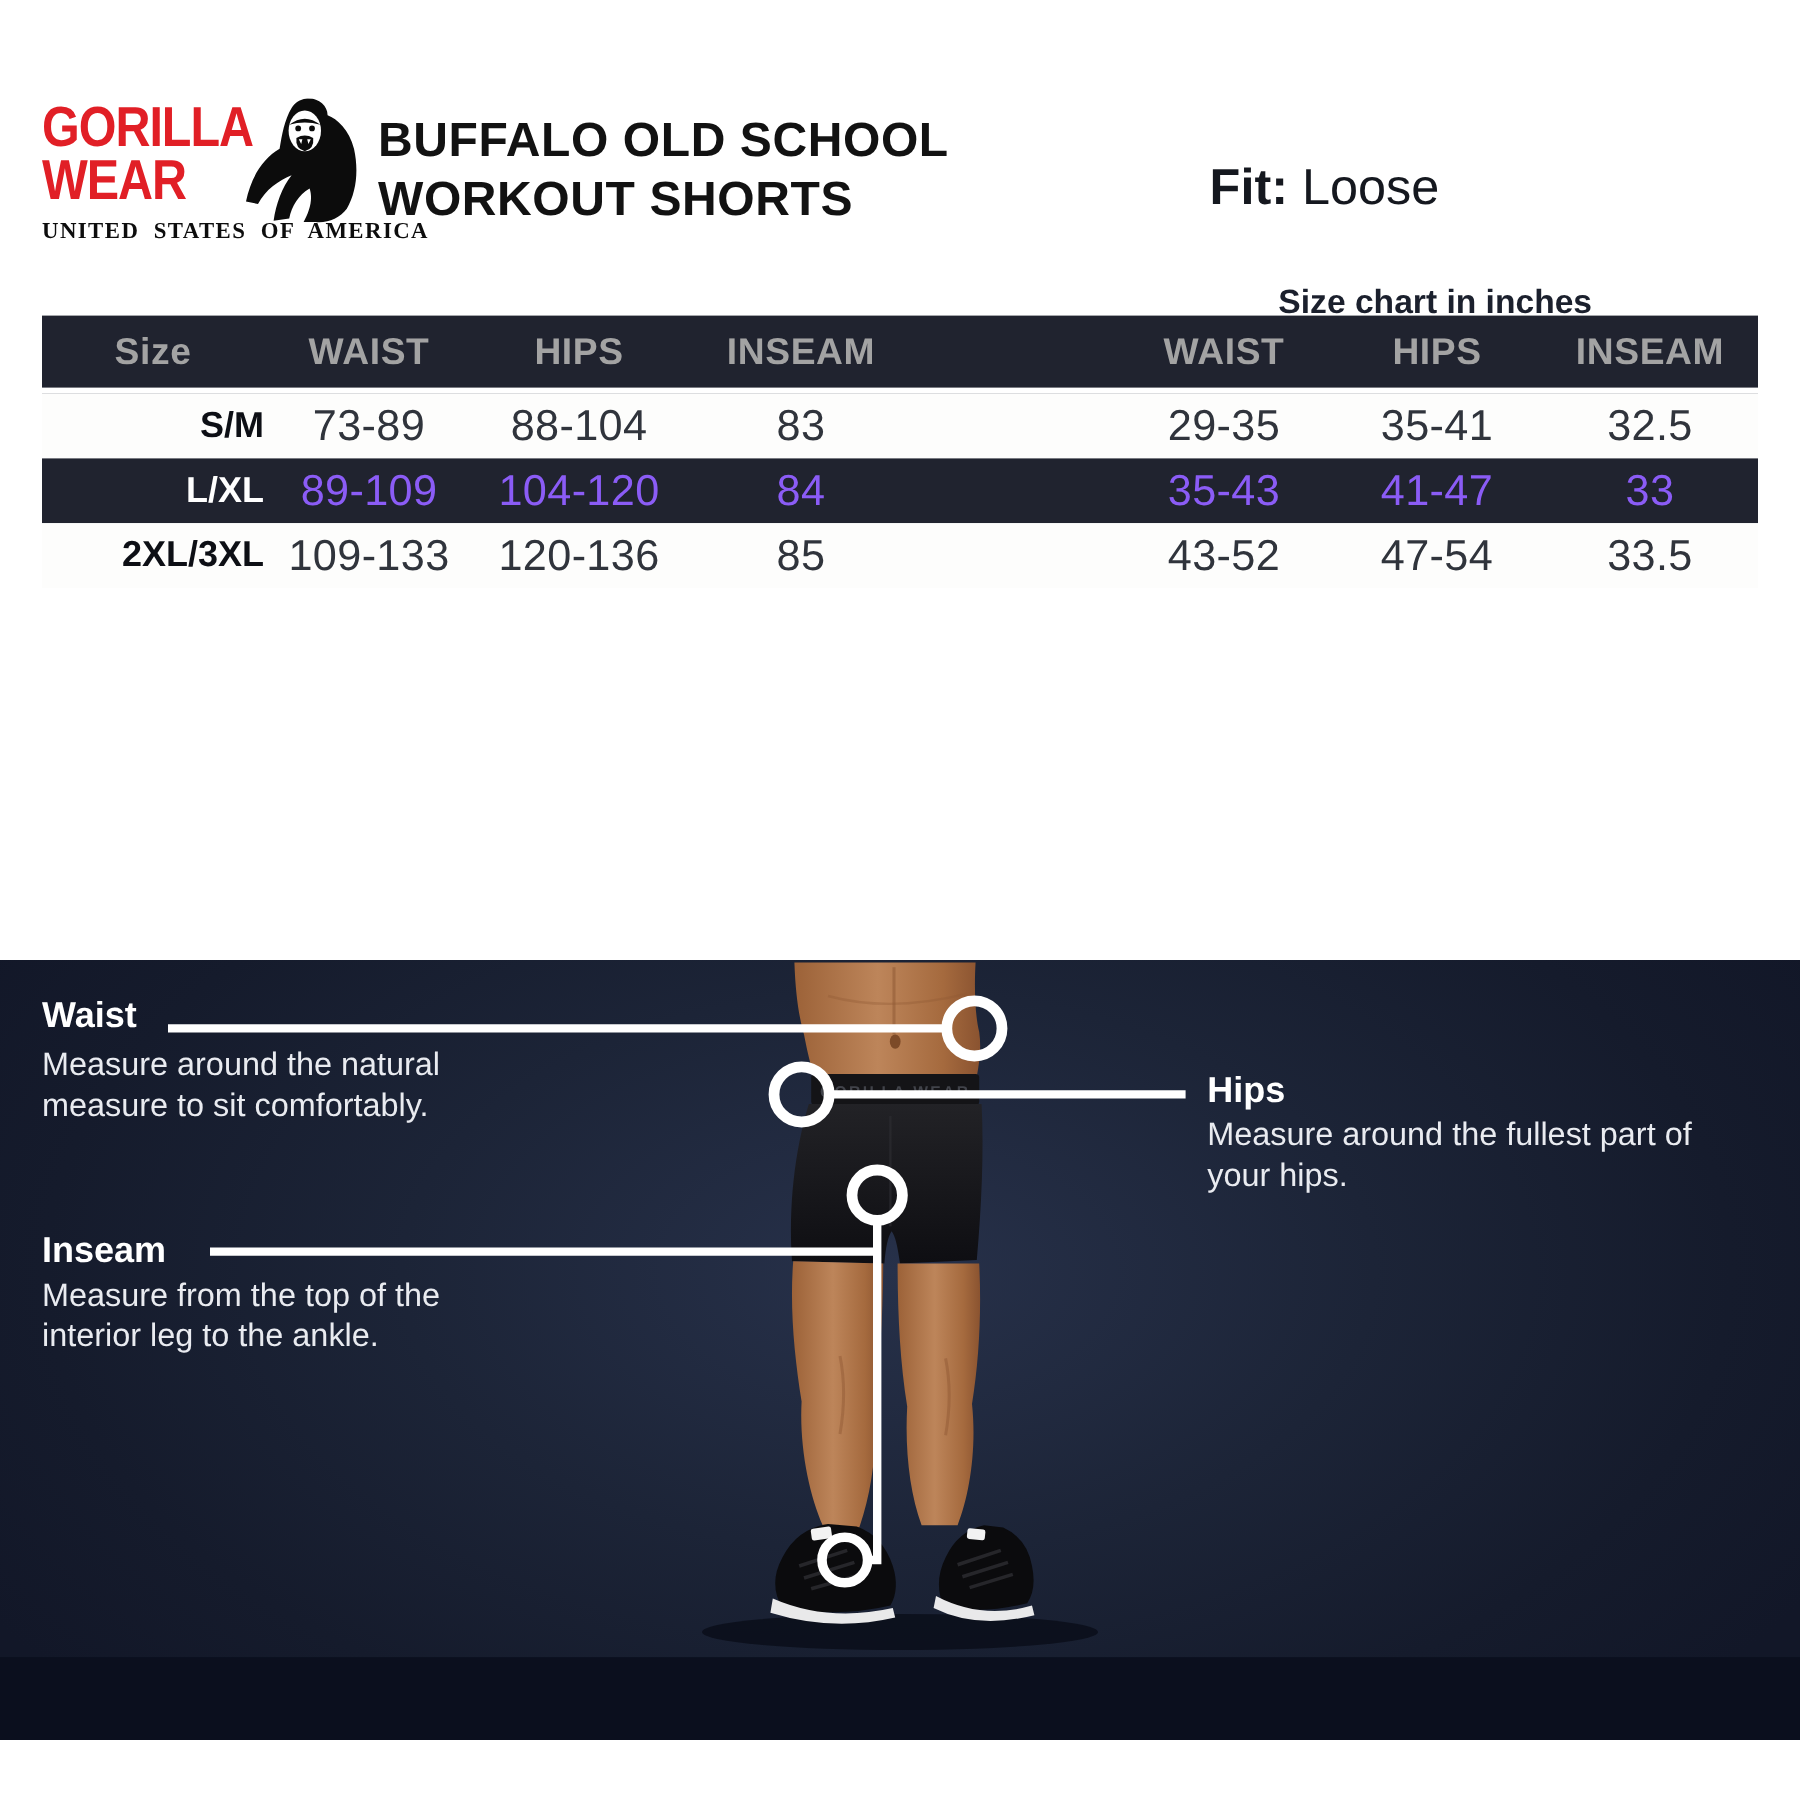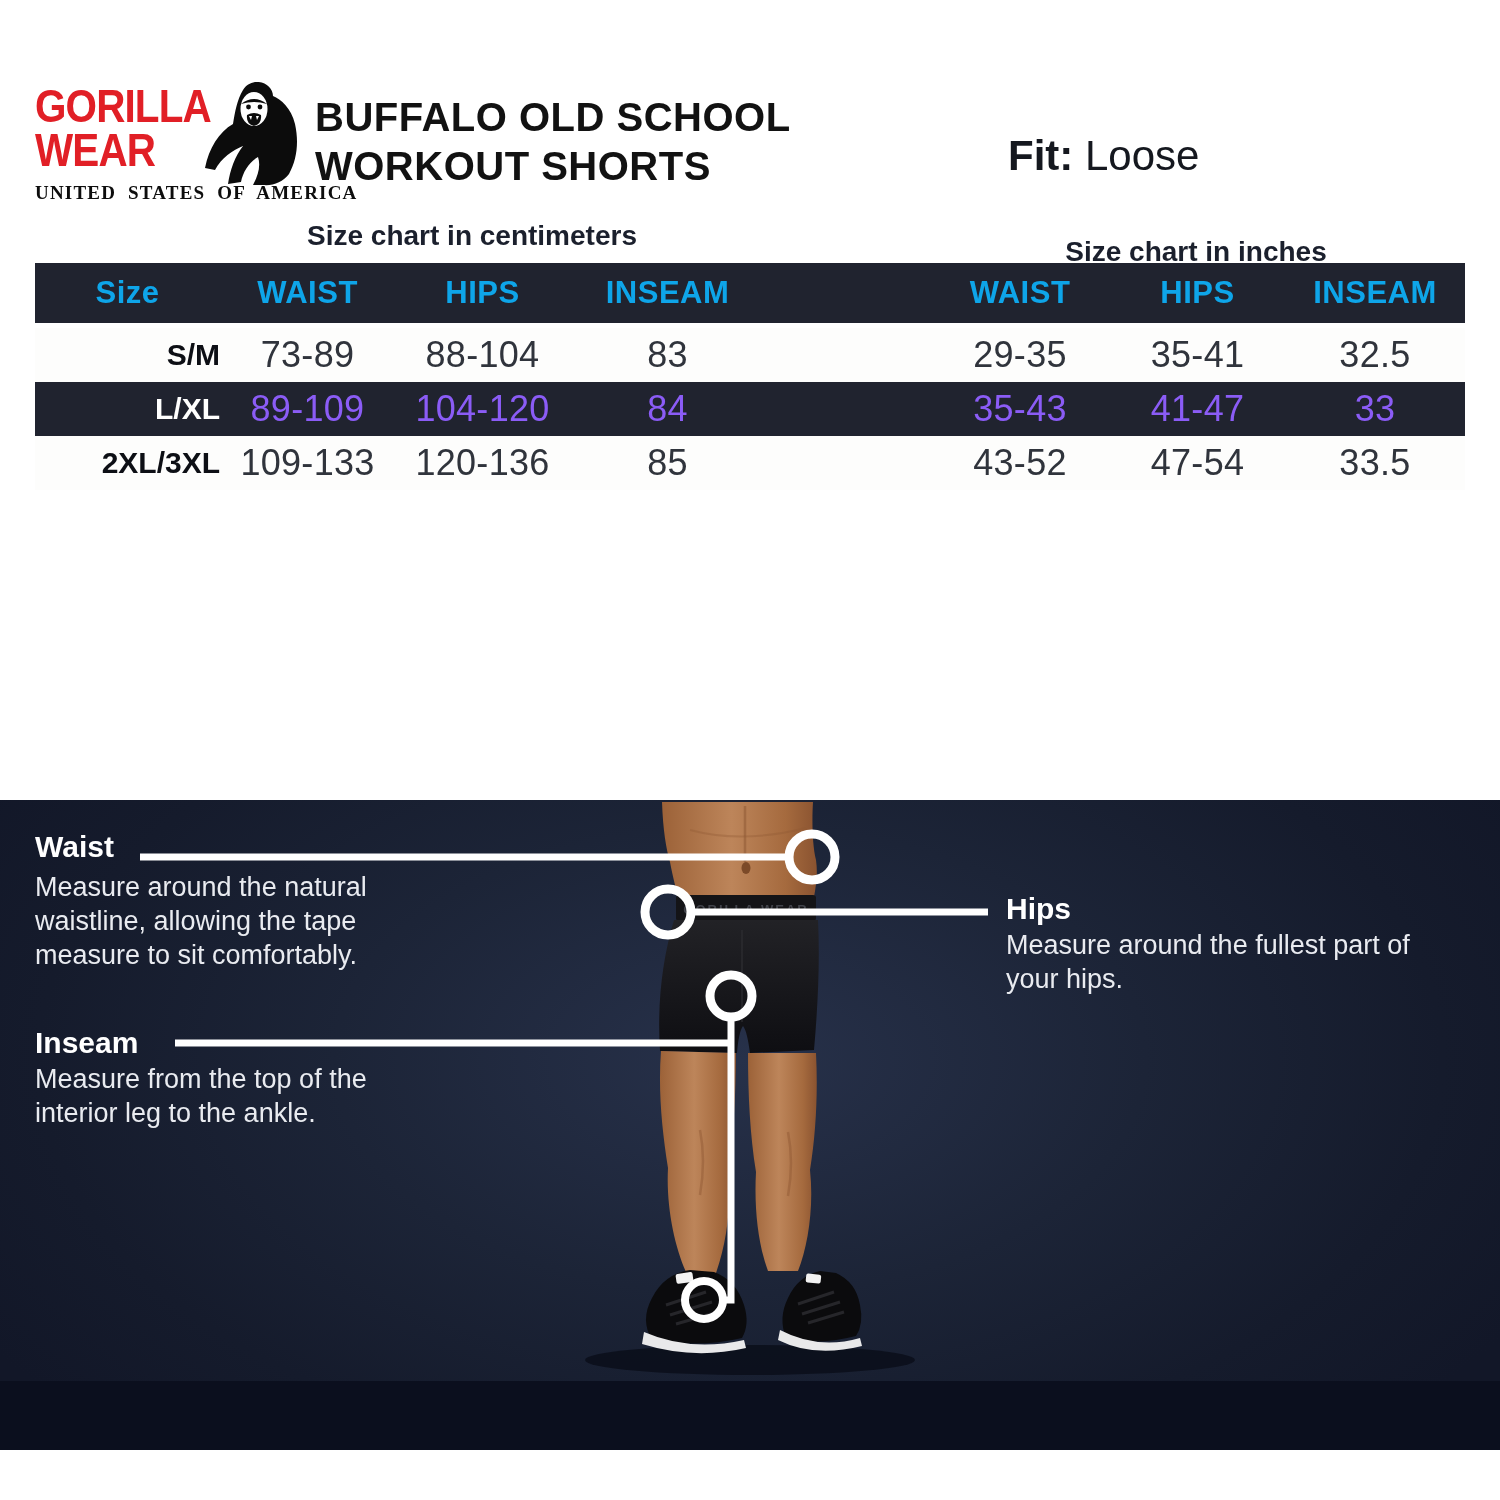--- a/index.html
+++ b/index.html
@@ -19,21 +19,21 @@
   #title{left:315px;top:93px;font-weight:800;font-size:40px;line-height:49px;color:#121212;letter-spacing:.5px;}
   #fit{left:1008px;top:132px;font-size:42px;color:#15181f;}
   #fit b{font-weight:800;}
   .chart-subtitle{top:220px;transform:translateX(-50%);font-weight:800;font-size:28px;color:#1b202d;}
 
   
   #size-table{left:35px;top:263px;width:1430px;}
   .t-row{display:grid;grid-template-columns:185px 175px 175px 195px 165px 180px 175px 180px;
          align-items:center;text-align:center;}
   .t-head{height:60px;background:#20232f;border-bottom:5px solid #ffffff;}
-  .t-head .cell{color:#0ea5e9;font-weight:800;font-size:31px;letter-spacing:.5px;}
+  .t-head .cell{color:#a3a3a3;font-weight:800;font-size:31px;letter-spacing:.5px;}
   .t-body{height:54px;}
   .t-light{background:#fdfdfc;}
   .t-dark{background:#20232f;}
   .cell.size{font-weight:800;font-size:30px;color:#0d0f15;text-align:right;}
   .cell.val{font-size:36px;font-weight:400;color:#30343c;letter-spacing:.3px;}
   .t-dark .cell.size{color:#ffffff;}
   .t-dark .cell.val{color:#8b5cf6;}
 
   
   #guide{left:0;top:800px;width:1500px;height:650px;
@@ -74,21 +74,20 @@
 
   <div id="fit" class="abs">
     <b>Fit:</b>
     <span>Loose</span>
   </div>
   <div id="title" class="abs">
     <div>BUFFALO OLD SCHOOL</div>
     <div>WORKOUT SHORTS</div>
   </div>
 
-  <div class="abs chart-subtitle" style="left:472px;">Size chart in centimeters</div>
   <div class="abs chart-subtitle" style="left:1196px;margin-top:16px;">Size chart in inches</div>
 
   <div id="size-table" class="abs">
     <div class="t-row t-head">
       <div class="cell">Size</div>
       <div class="cell">WAIST</div>
       <div class="cell">HIPS</div>
       <div class="cell">INSEAM</div>
       <div class="cell"></div>
       <div class="cell">WAIST</div>
@@ -195,21 +194,20 @@
         <line x1="175" y1="243" x2="731" y2="243" stroke-width="7"></line>
         <circle cx="731" cy="196" r="21" stroke-width="9"></circle>
         <path d="M731,217 L731,500 L724,500" stroke-width="7"></path>
         <circle cx="704" cy="500" r="19" stroke-width="8"></circle>
       </g>
     </svg>
 
     <div class="abs g-title" id="waist-title">Waist</div>
     <div class="abs g-desc" id="waist-desc">
       <div>Measure around the natural</div>
-      <div>waistline, allowing the tape</div>
       <div>measure to sit comfortably.</div>
     </div>
 
     <div class="abs g-title" id="hips-title">Hips</div>
     <div class="abs g-desc" id="hips-desc">
       <div>Measure around the fullest part of</div>
       <div>your hips.</div>
     </div>
 
     <div class="abs g-title" id="inseam-title">Inseam</div>

